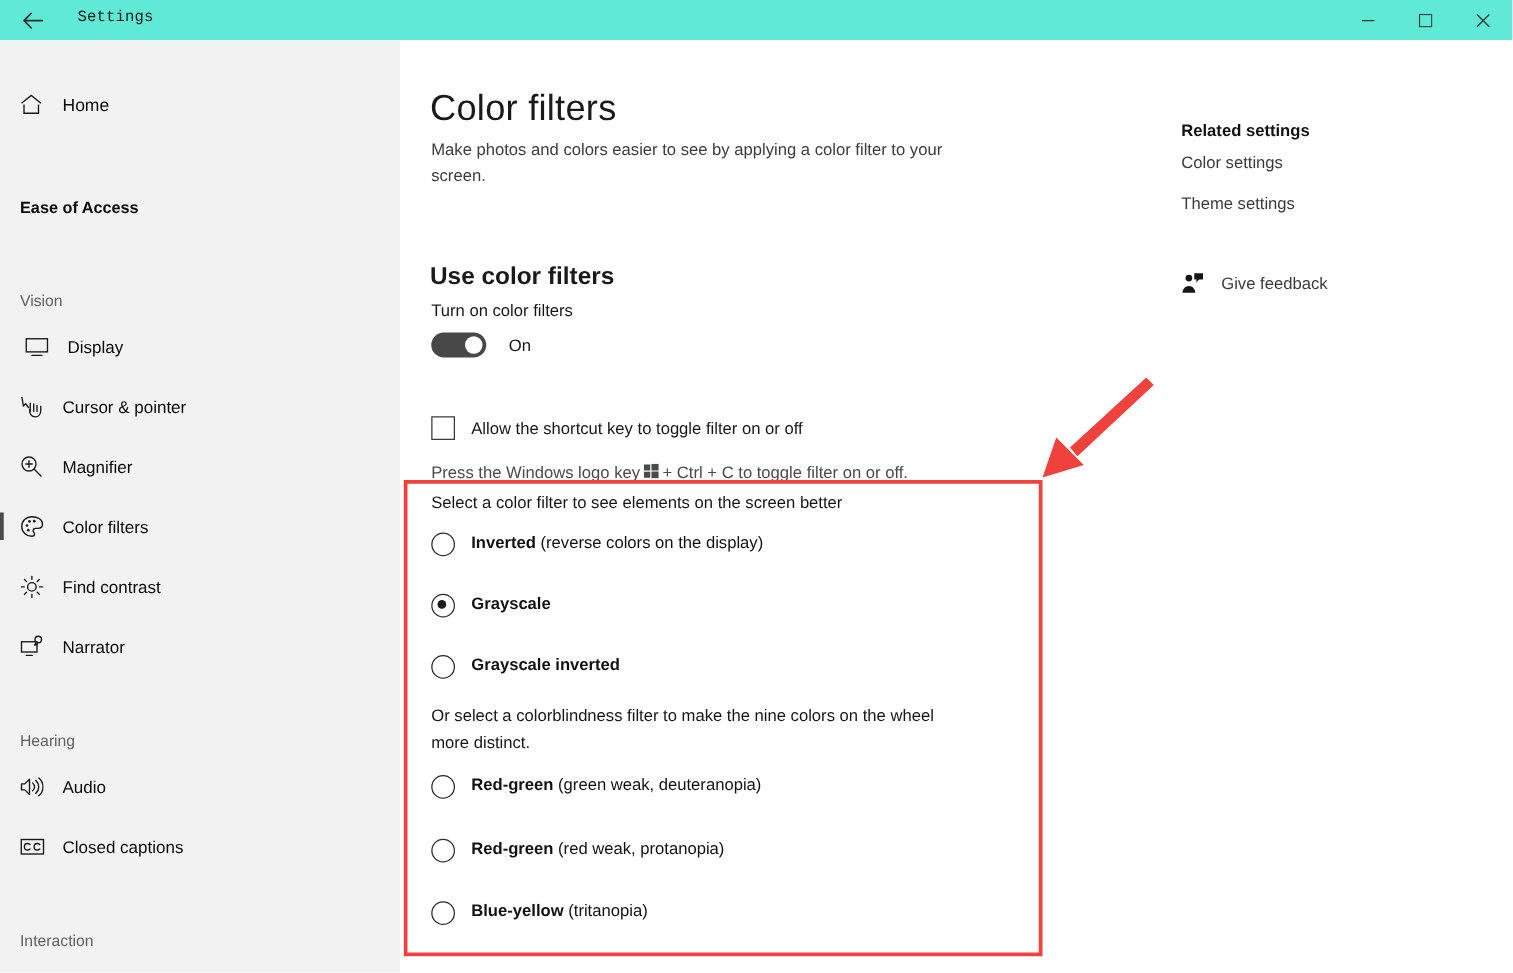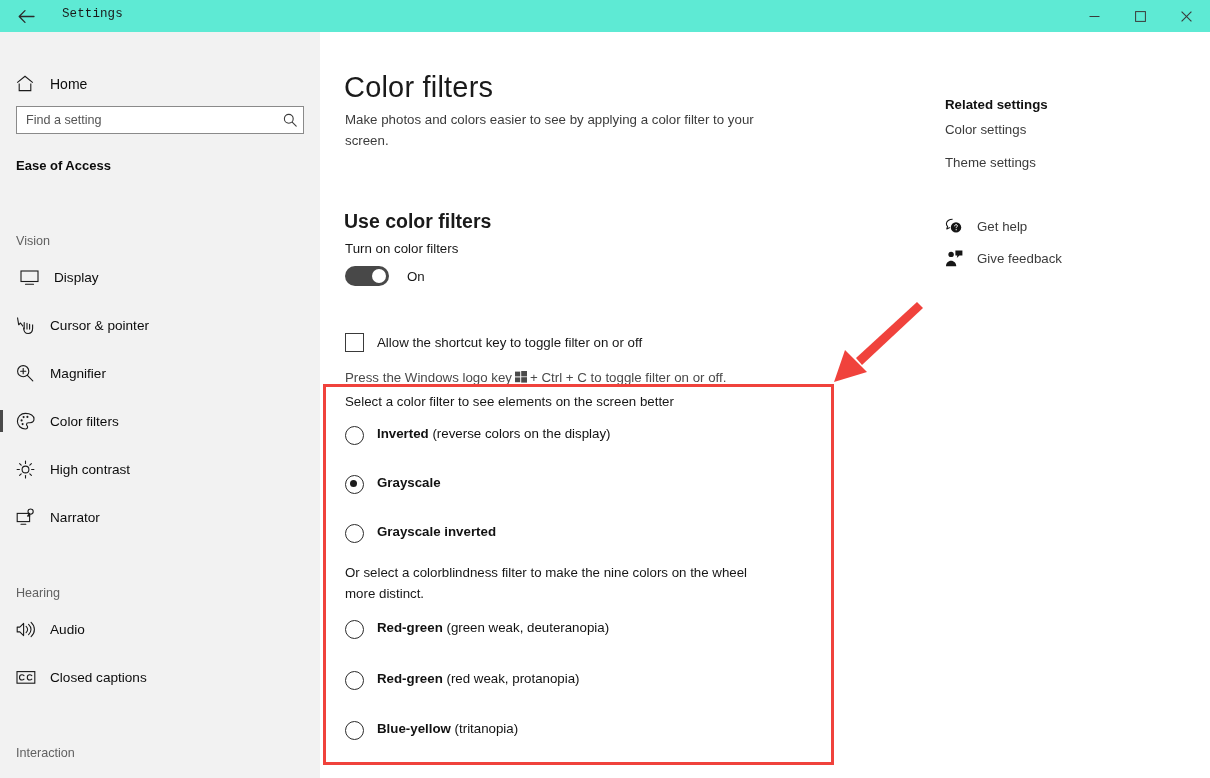--- a/index.html
+++ b/index.html
@@ -379,29 +379,20 @@
     <div id="home-row">
       <span class="nav-ico">
         <svg width="18" height="17" viewBox="0 0 18 17" fill="none" stroke="currentColor" stroke-width="1.1">
           <path d="M1.2 7.6L9 1.3l7.8 6.3"></path>
           <path d="M3.2 8.6v7h11.6v-7"></path>
         </svg>
       </span>
       <span class="nav-label">Home</span>
     </div>
 
-    <div id="search-box">
-      <input id="search-input" type="text" placeholder="Find a setting" style="">
-      <span id="search-icon-wrap">
-        <svg width="14" height="14" viewBox="0 0 14 14" fill="none" stroke="currentColor" stroke-width="1.1">
-          <circle cx="5.8" cy="5.8" r="4.4"></circle>
-          <line x1="9.2" y1="9.2" x2="13.2" y2="13.2" stroke-linecap="round"></line>
-        </svg>
-      </span>
-    </div>
 
     <div id="ease-of-access-heading">Ease of Access</div>
 
     <div class="nav-group-heading" id="group-vision">Vision</div>
 
     <div class="nav-item" id="nav-display">
       <span class="nav-ico">
         <svg width="19" height="17" viewBox="0 0 19 17" fill="none" stroke="currentColor" stroke-width="1.1">
           <rect x="1" y="2" width="17" height="10.5"></rect>
           <line x1="5.5" y1="15.3" x2="13.5" y2="15.3" stroke-linecap="round"></line>
@@ -455,21 +446,21 @@
             <line x1="9.5" y1="15.6" x2="9.5" y2="17.9"></line>
             <line x1="1.1" y1="9.5" x2="3.4" y2="9.5"></line>
             <line x1="15.6" y1="9.5" x2="17.9" y2="9.5"></line>
             <line x1="3.6" y1="3.6" x2="5.2" y2="5.2"></line>
             <line x1="13.8" y1="13.8" x2="15.4" y2="15.4"></line>
             <line x1="15.4" y1="3.6" x2="13.8" y2="5.2"></line>
             <line x1="5.2" y1="13.8" x2="3.6" y2="15.4"></line>
           </g>
         </svg>
       </span>
-      <span class="nav-label">High contrast</span>
+      <span class="nav-label">Find contrast</span>
     </div>
 
     <div class="nav-item" id="nav-narrator">
       <span class="nav-ico">
         <svg width="19" height="18" viewBox="0 0 19 18" fill="none" stroke="currentColor" stroke-width="1.1">
           <rect x="1.2" y="5.4" width="12.4" height="8.2"></rect>
           <line x1="5" y1="16.3" x2="9.8" y2="16.3" stroke-linecap="round"></line>
           <circle cx="14.6" cy="3.6" r="2.6"></circle>
           <path d="M13.1 5.9l-1.5 2.2 2.6-.5" stroke-linejoin="round"></path>
         </svg>
@@ -573,31 +564,20 @@
         <span class="radio-text"><span class="strong">Blue-yellow</span><span> (tritanopia)</span></span>
       </div>
     </div>
 
     <div id="right-rail">
       <div id="related-heading">Related settings</div>
       <a class="rail-link" href="#">Color settings</a>
       <a class="rail-link" href="#">Theme settings</a>
 
       <div id="help-section">
-        <div class="rail-action">
-          <span class="rail-ico">
-            <svg width="18" height="16" viewBox="0 0 18 16" fill="none" stroke="currentColor" stroke-width="1.1">
-              <path d="M7.6 1.2C4.2 1.2 1.4 3.2 1.4 5.7c0 1 .4 1.9 1.2 2.6L1.8 11l3-1.4" stroke-linejoin="round"></path>
-              <circle cx="11" cy="9.4" r="5.2" fill="currentColor" stroke="none"></circle>
-              <path d="M9.7 7.9c0-.8.6-1.3 1.35-1.3.78 0 1.35.5 1.35 1.2 0 .95-1.2 1-1.2 1.95" stroke="#ffffff" stroke-width="1" stroke-linecap="round"></path>
-              <circle cx="11.2" cy="11.7" r="0.62" fill="#ffffff" stroke="none"></circle>
-            </svg>
-          </span>
-          <span class="rail-label">Get help</span>
-        </div>
         <div class="rail-action">
           <span class="rail-ico">
             <svg width="18" height="17" viewBox="0 0 18 17" fill="none">
               <circle cx="6.1" cy="4.4" r="2.7" fill="currentColor"></circle>
               <path d="M1 16.2c0-3.2 2.3-5.5 5.1-5.5s5.1 2.3 5.1 5.5z" fill="currentColor"></path>
               <path d="M10.4 0.6h7v5h-3l-2.6 2.3.5-2.3h-1.9z" fill="currentColor"></path>
             </svg>
           </span>
           <span class="rail-label">Give feedback</span>
         </div>

